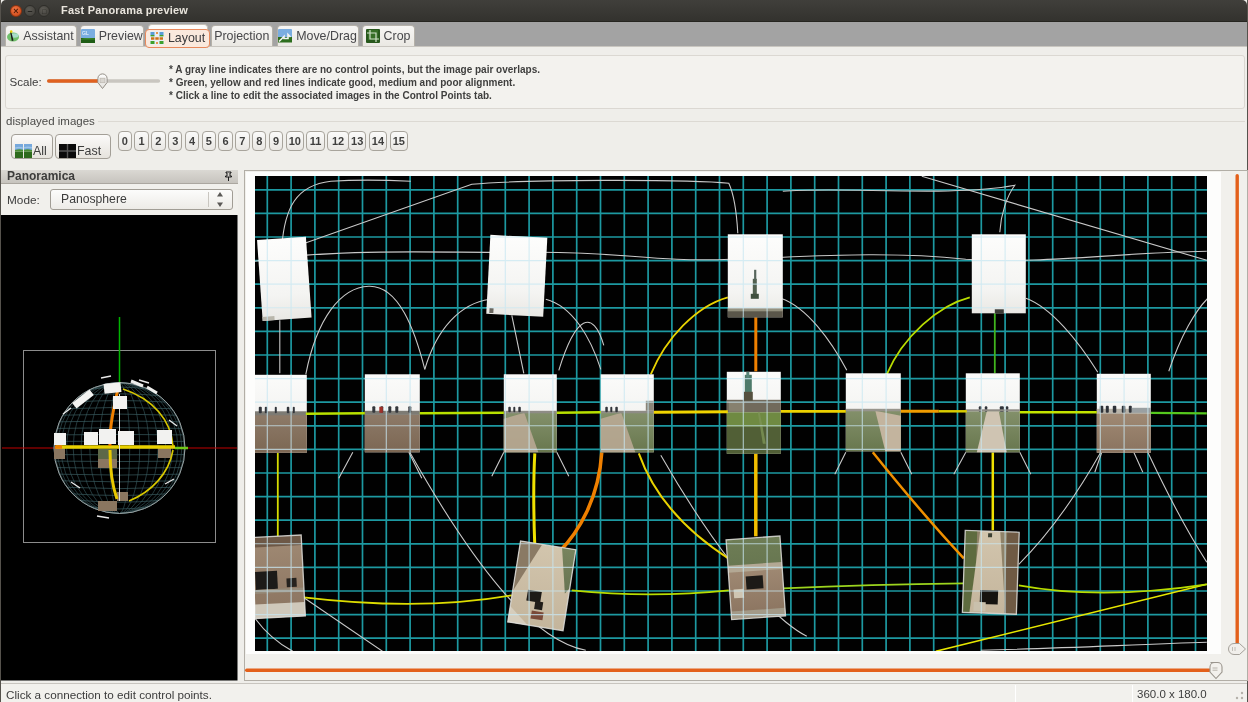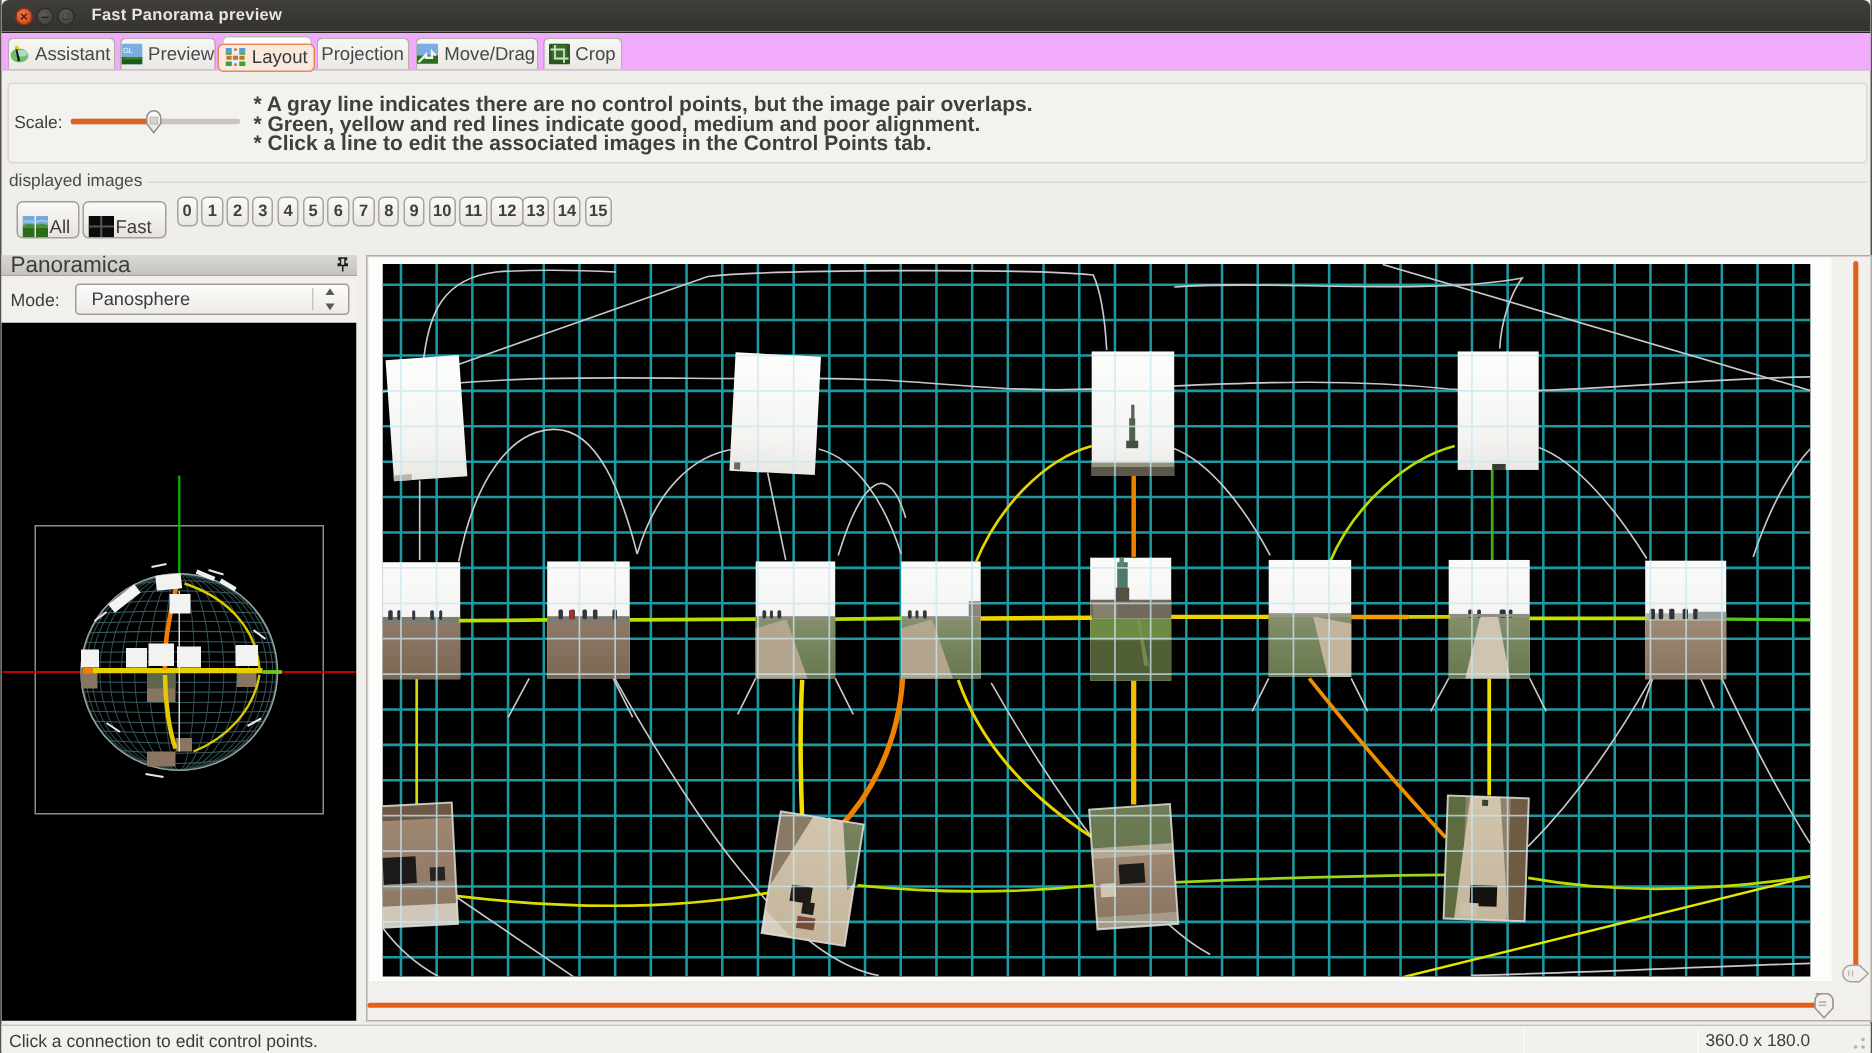--- a/index.html
+++ b/index.html
@@ -1,32 +1,32 @@
 <!DOCTYPE html>
 <html><head><meta charset="utf-8"><style>
 *{margin:0;padding:0;box-sizing:border-box}
 html,body{width:1248px;height:702px;overflow:hidden;font-family:"Liberation Sans",sans-serif}
 #win{position:relative;width:1248px;height:702px;background:#efeeea;border-left:1px solid #55524c;border-right:1px solid #55524c;border-bottom:1px solid #55524c}
 #titlebar{position:absolute;left:0;top:0;width:100%;height:22px;background:linear-gradient(#403f3b,#33322e);border-bottom:1px solid #262520;border-radius:5px 5px 0 0}
 #title{position:absolute;left:60px;top:4px;font-size:11px;font-weight:bold;color:#e9e5dd;letter-spacing:0.2px}
 .wbtn{position:absolute;top:5px;width:12px;height:12px;border-radius:50%;font-size:9px;line-height:11px;text-align:center}
-#tabstrip{position:absolute;left:0;top:22px;width:100%;height:25px;background:#f0abfc;border-bottom:1px solid #c9c6c0}
+#tabstrip{position:absolute;left:0;top:22px;width:100%;height:25px;background:#a3a3a3;border-bottom:1px solid #c9c6c0}
 .tab{position:absolute;top:3px;height:21px;background:linear-gradient(#f7f6f4,#eae8e3);border:1px solid #b5b1a9;border-bottom:none;border-radius:4px 4px 0 0;font-size:12.4px;color:#47474a;display:flex;align-items:center;justify-content:center;white-space:nowrap}
 .tab.sel{top:1.5px;height:24px;background:#fcfcfb;border-color:#c3bfb7;padding:0;align-items:flex-end}
 .selin{margin:3px 2.5px 0;height:19px;background:#fae9dd;border:1.5px solid #e8895c;border-radius:4px;display:flex;align-items:center;padding:0 4px;font-size:12.4px;color:#3a3a3c}
 .tabic{display:inline-flex;margin-right:4px;align-items:center}
 #instr{position:absolute;left:3.5px;top:54.5px;width:1240px;height:54.5px;background:#f3f2ee;border:1px solid #dbd8d2;border-radius:3px}
 #scalelbl{position:absolute;left:4px;top:74px;font-size:11.6px;color:#3c3c3c}
-#itext{position:absolute;left:163.5px;top:7px;font-size:14px;font-weight:bold;color:#3f3f3e;line-height:13.2px}
+#itext{position:absolute;left:163.5px;top:7px;font-size:10px;font-weight:bold;color:#3f3f3e;line-height:13.2px}
 #dimglbl{position:absolute;left:5px;top:115px;font-size:11.5px;color:#4a4a48}
 #dimgline{position:absolute;left:97px;top:121px;width:1147px;height:1px;background:#dcd9d3}
 .gbtn{position:absolute;top:134px;height:25px;border:1px solid #a39f97;border-radius:4px;background:linear-gradient(#fbfaf9,#e6e3dd);display:flex;align-items:flex-end;font-size:12.4px;color:#3c3c3c;padding-left:3px}
 .nbtn{position:absolute;top:131px;height:20px;border:1px solid #a8a49c;border-radius:4px;background:linear-gradient(#fafaf9,#e9e7e3);font-size:11px;font-weight:bold;color:#3f3f3e;text-align:center;line-height:18px}
 #dock{position:absolute;left:0;top:170px;width:236.5px;height:510.5px}
-#dockhead{position:absolute;left:0;top:0;width:100%;height:13.5px;background:linear-gradient(#dad8d3,#c7c4be);border-bottom:1px solid #aba7a0;font-size:15px;font-weight:normal;color:#3c3c3b;padding-left:6px;line-height:13px}
+#dockhead{position:absolute;left:0;top:0;width:100%;height:13.5px;background:linear-gradient(#dad8d3,#c7c4be);border-bottom:1px solid #aba7a0;font-size:12px;font-weight:bold;color:#3c3c3b;padding-left:6px;line-height:13px}
 #moderow{position:absolute;left:0;top:13.5px;width:100%;height:31.5px;background:#f1f0ec}
 #modelbl{position:absolute;left:6px;top:9px;font-size:11.8px;color:#3c3c3c}
 #combo{position:absolute;left:49px;top:5.5px;width:182.5px;height:21px;background:linear-gradient(#fcfcfb,#edebe7);border:1px solid #a19d95;border-radius:3px;font-size:12.2px;color:#3c3c3c;line-height:19px;padding-left:10px}
 #mainpane{position:absolute;left:243px;top:170px;width:1004px;height:510.5px;background:#f1f0ec;border:1px solid #b2aea6}
 #statusbar{position:absolute;left:0;top:683px;width:100%;height:19px;background:#f2f1ed;border-top:1px solid #c8c5bf;font-size:11.7px;color:#3c3c3c}
 .sep{position:absolute;top:1px;width:1px;height:18px;background:#c6c3bd;border-right:1px solid #fff}
 </style></head><body>
 <div id="win">
  <div id="titlebar">
   <div class="wbtn" style="left:9px;background:radial-gradient(circle at 40% 35%,#f07746,#d4501f 70%);border:1px solid #893312;color:#4e1a07;font-weight:bold">×</div>

